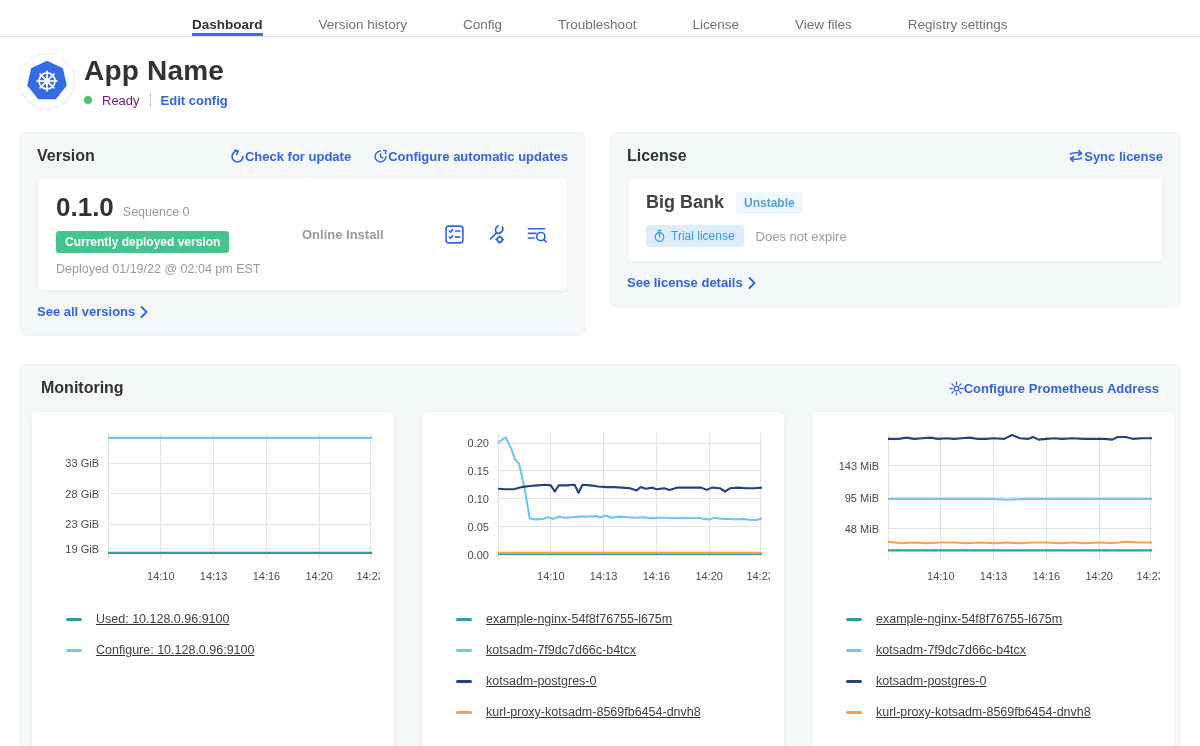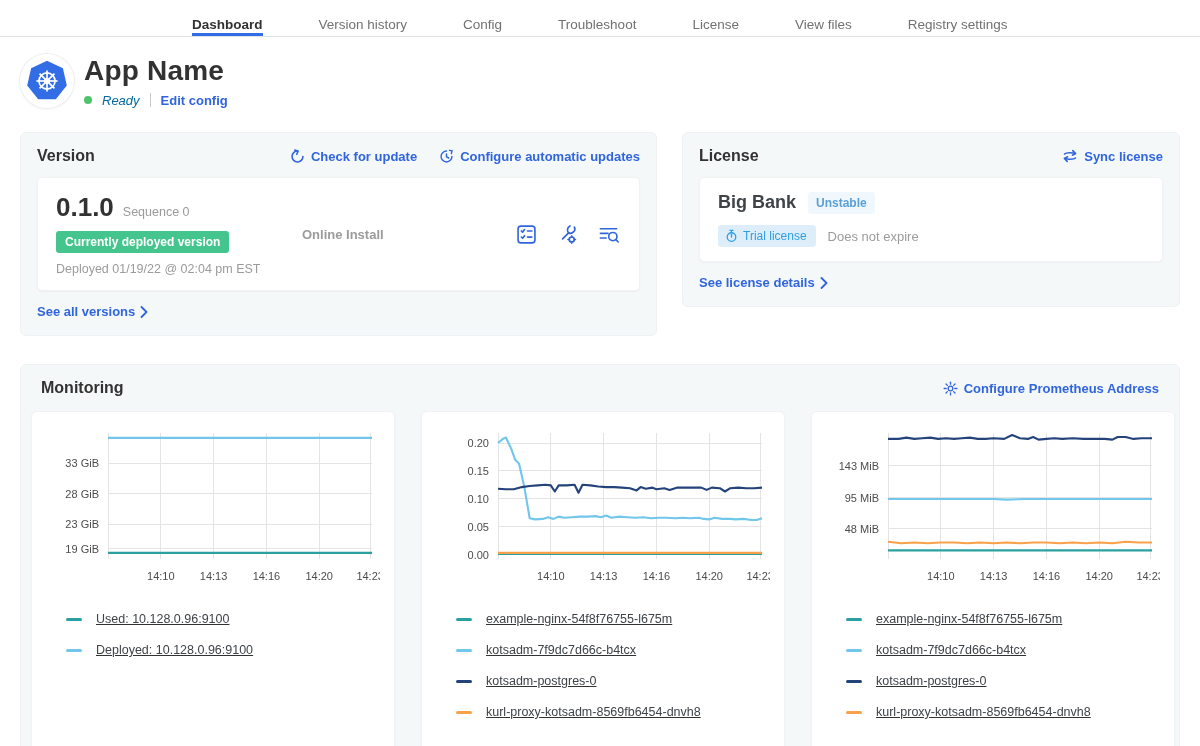--- a/index.html
+++ b/index.html
@@ -16,33 +16,33 @@
   
   .page { padding:0 20px; }
 
   .app-header { display:flex; align-items:center; gap:10px; margin-top:17px; }
   .k8s-badge { width:54px; height:54px; border-radius:50%; background:#fff;
     box-shadow:0 0 0 1px #eceff1, 0 1px 3px rgba(0,0,0,.08);
     display:flex; align-items:center; justify-content:center; }
   .app-title { font-size:28px; font-weight:bold; letter-spacing:.2px; }
   .app-sub { display:flex; align-items:center; gap:10px; margin-top:6px; font-size:13px; }
   .dot { width:8px; height:8px; border-radius:50%; background:#4cc46a; display:inline-block; }
-  .status-text { color:#0369a1;font-style:italic; }
+  .status-text { color:#701a75; }
   .vdiv { width:1px; height:14px; background:#c6cacd; }
   a.blue, .blue-link { color:#3065dd; font-weight:bold; text-decoration:none; font-size:13px; cursor:pointer; }
 
   
   .panels { display:flex; gap:25px; margin-top:24px; align-items:flex-start; }
   .panel { background:#f5f8f9; border:1px solid #eef2f4; border-radius:6px; padding:14px 16px 16px; }
-  .panel-version { width:637px; }
+  .panel-version { width:565px; }
   .panel-license { flex:1; }
   .panel-head { display:flex; align-items:center; }
   .panel-title { font-size:16px; font-weight:bold; }
   .panel-links { margin-left:auto; display:flex; gap:22px; align-items:center; }
-  .icon-link { display:flex; align-items:center; gap:6px; }
+  .icon-link { display:flex; align-items:center; }
 
   .white-card { background:#fff; border:1px solid #f0f2f3; border-radius:5px;
     box-shadow:0 1px 2px rgba(0,0,0,.04); margin-top:12px; padding:14px 18px; }
 
   .ver-card { display:flex; align-items:center; }
   .ver-left { width:232px; }
   .ver-row1 { display:flex; align-items:baseline; gap:9px; }
   .ver-number { font-size:26px; font-weight:bold; }
   .ver-seq { font-size:12.5px; color:#9b9b9b; }
   .badge-green { display:inline-block; margin-top:8px; background:#44c58d; color:#fff;
@@ -281,21 +281,21 @@
             <polyline points="62.0,127.9 194.0,127.9 326.0,127.9" fill="none" stroke="#2aa0a0" stroke-width="2.1" stroke-linejoin="round"></polyline>
             <polyline points="62.0,12.9 194.0,12.9 326.0,12.9" fill="none" stroke="#71c6ec" stroke-width="2.1" stroke-linejoin="round"></polyline>
           </svg>
           <div class="legend">
             <div class="legend-item">
               <span class="legend-dash" style="background: rgb(42, 160, 160);"></span>
               <span class="legend-label">Used: 10.128.0.96:9100</span>
             </div>
             <div class="legend-item">
               <span class="legend-dash" style="background: rgb(113, 198, 236);"></span>
-              <span class="legend-label">Deployed: 10.128.0.96:9100</span>
+              <span class="legend-label">Configure: 10.128.0.96:9100</span>
             </div>
           </div>
           <div class="chart-title">Disk Usage</div>
         </section>
         <section class="chart-card">
           <svg width="334" height="162" viewBox="0 0 334 162">
             <line x1="62" y1="8" x2="62" y2="134" stroke="#e4e4e4" stroke-width="1" shape-rendering="crispEdges"></line>
             <line x1="114.80000000000001" y1="8" x2="114.80000000000001" y2="134" stroke="#e4e4e4" stroke-width="1" shape-rendering="crispEdges"></line>
             <line x1="167.60000000000002" y1="8" x2="167.60000000000002" y2="134" stroke="#e4e4e4" stroke-width="1" shape-rendering="crispEdges"></line>
             <line x1="220.4" y1="8" x2="220.4" y2="134" stroke="#e4e4e4" stroke-width="1" shape-rendering="crispEdges"></line>

